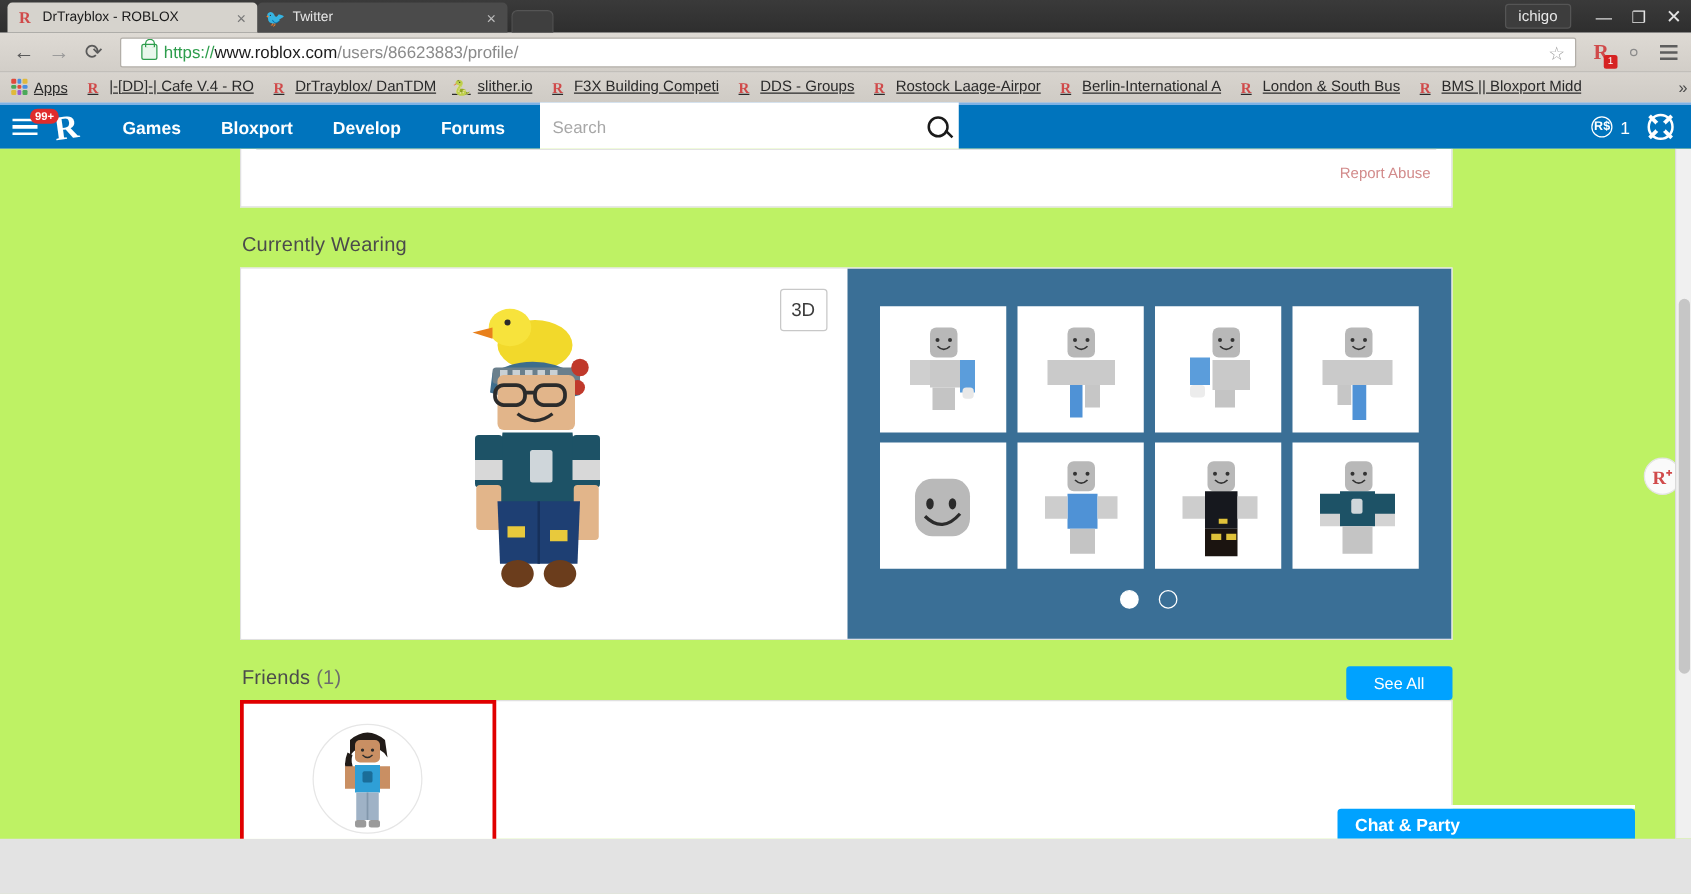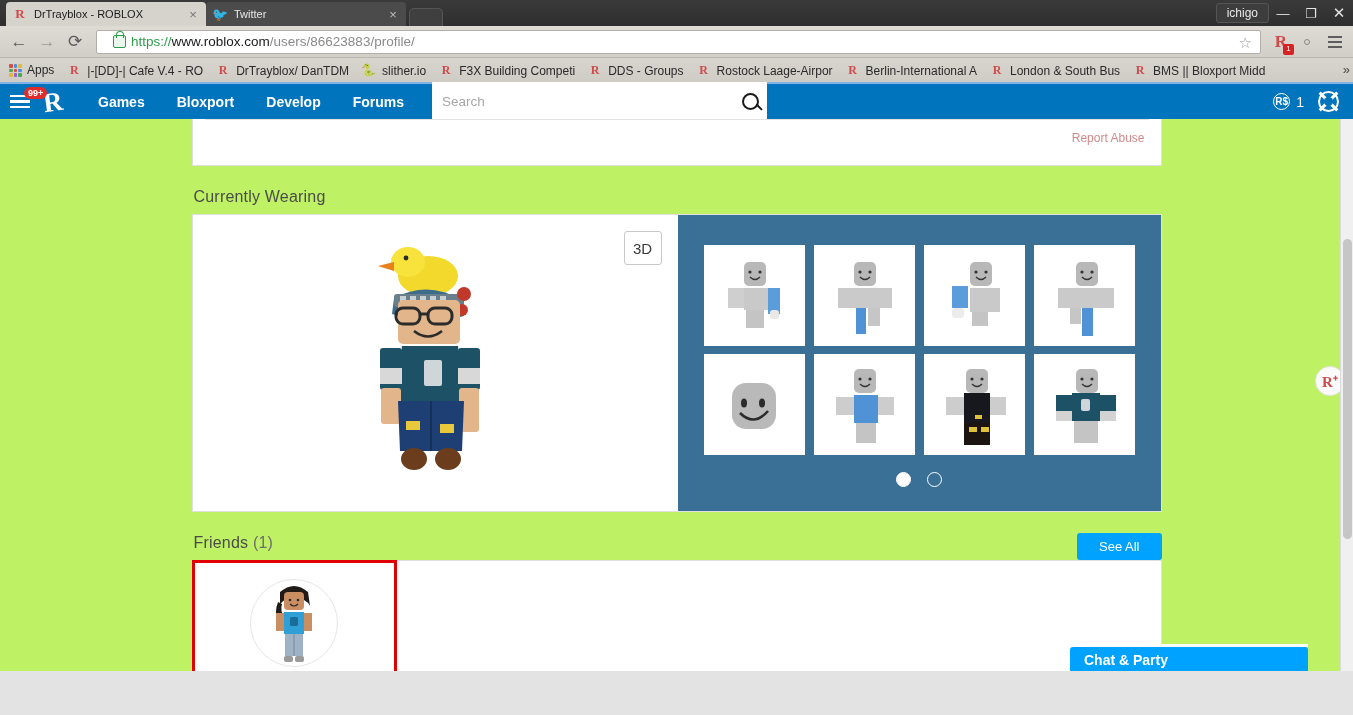--- a/index.html
+++ b/index.html
@@ -60,21 +60,21 @@
     margin-left: 3px; margin-bottom: 0;
     border: 1px solid #555; border-bottom: none;
   }
 
   .winctl {
     position: absolute; right: 0; top: 0; height: 26px;
     display: flex; align-items: center; gap: 0;
   }
   .winuser {
     color: #e8e8e8; font-size: 12px; padding: 2px 10px;
-    border: 1px solid #555; border-radius: 3px; margin-right: 0;
+    border: 1px solid #555; border-radius: 3px; margin-right: 12px;
     background: #3d3d3d;
   }
   .winbtn {
     width: 28px; height: 24px; color: #e4e4e4;
     display: flex; align-items: center; justify-content: center;
     font-size: 13px;
   }
   .winbtn.close { font-size: 15px; }
 
   
@@ -144,25 +144,25 @@
   .bookmarks {
     height: 26px;
     background: linear-gradient(to bottom,#d8d4ce,#cfcbc5);
     display: flex; align-items: center;
     padding: 0 4px;
     border-bottom: 2px solid #7fb2e5;
     overflow: hidden;
     position: relative;
   }
   .bm {
-    display: flex; align-items: flex-end;
+    display: flex; align-items: flex-start;
     padding: 1px 5px; margin-right: 2px;
     font-size: 12px; color: #2a2a2a;
     white-space: nowrap; flex: 0 0 auto;
-    max-width: 152px; overflow: hidden;
+    max-width: 152px; overflow: hidden; text-decoration: underline;
   }
   .bm-label { overflow: hidden; text-overflow: clip; white-space: nowrap; }
   .bm-ico {
     width: 16px; height: 16px; margin-right: 5px; flex: 0 0 16px;
     display: flex; align-items: center; justify-content: center;
     font-size: 12px; font-weight: bold;
   }
   .apps-grid {
     width: 13px; height: 13px; flex: 0 0 13px;
     display: grid; grid-template-columns: repeat(3,1fr);

